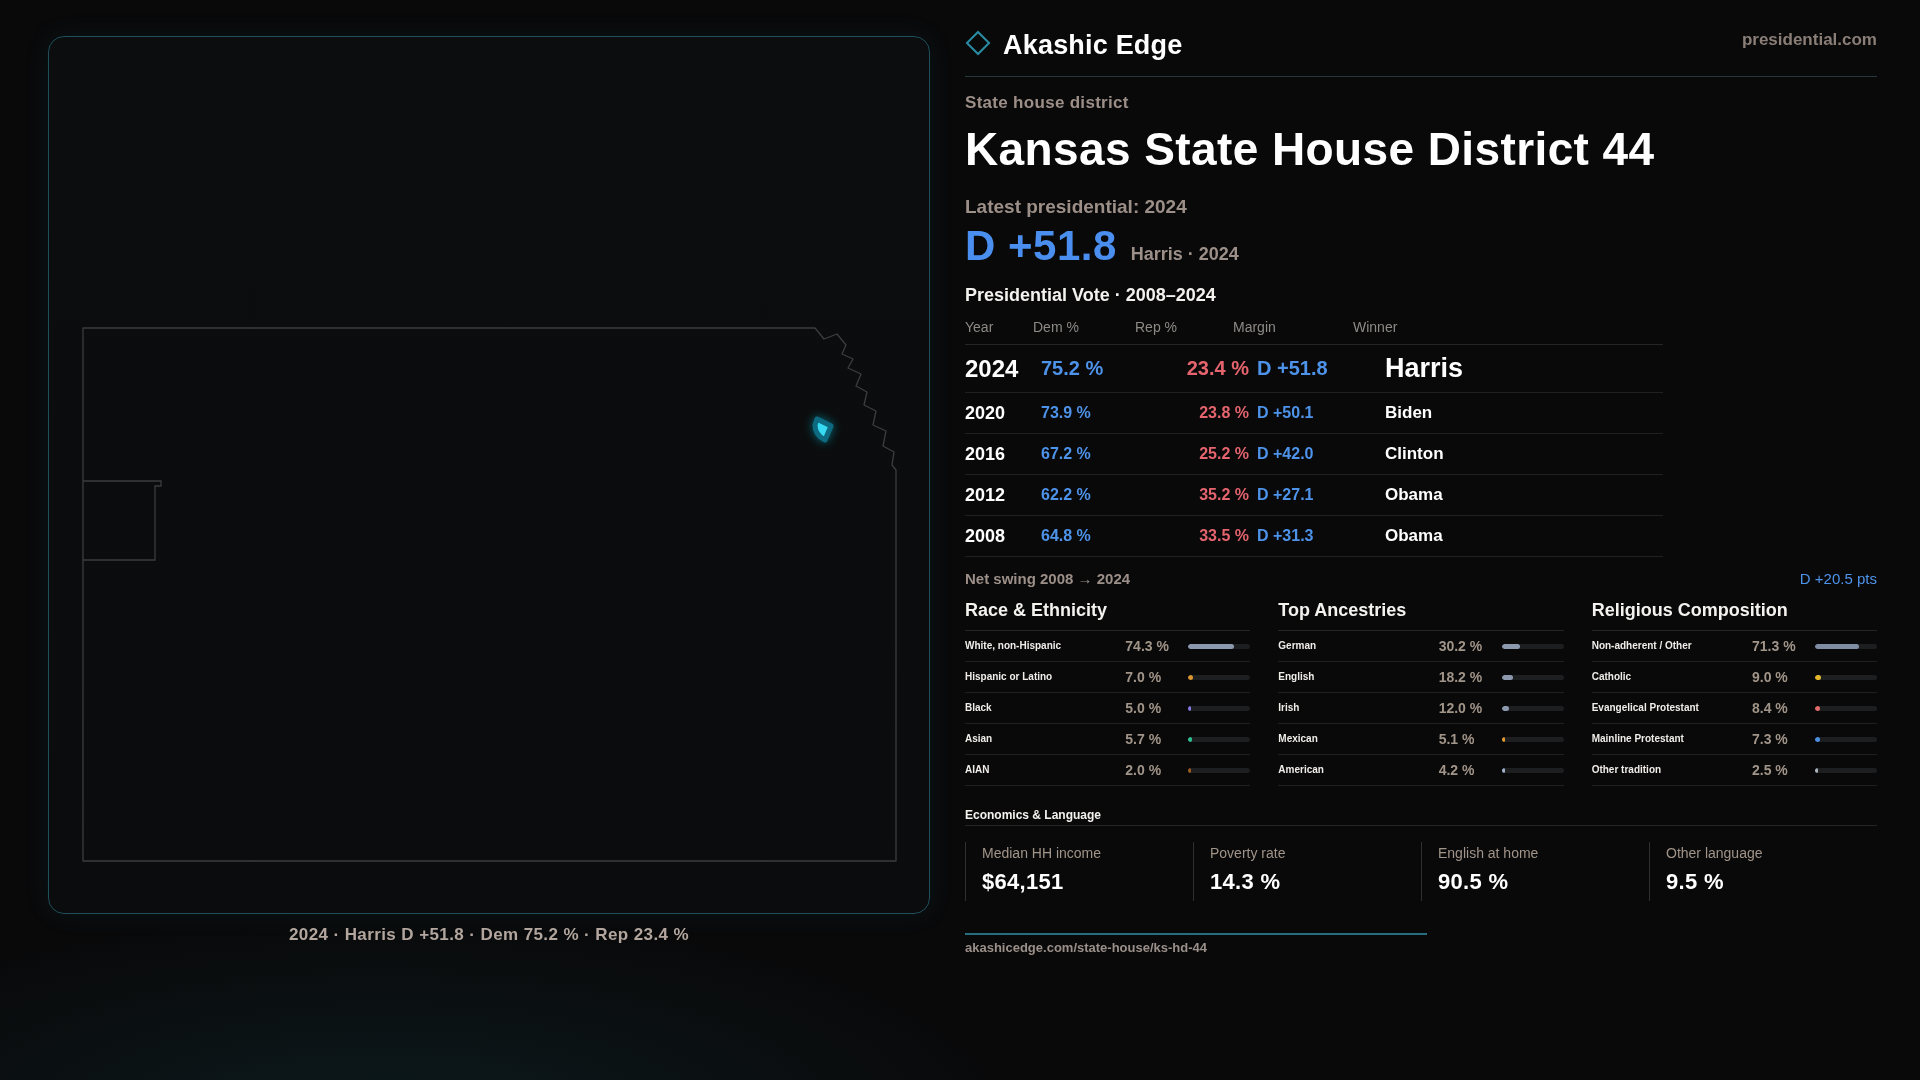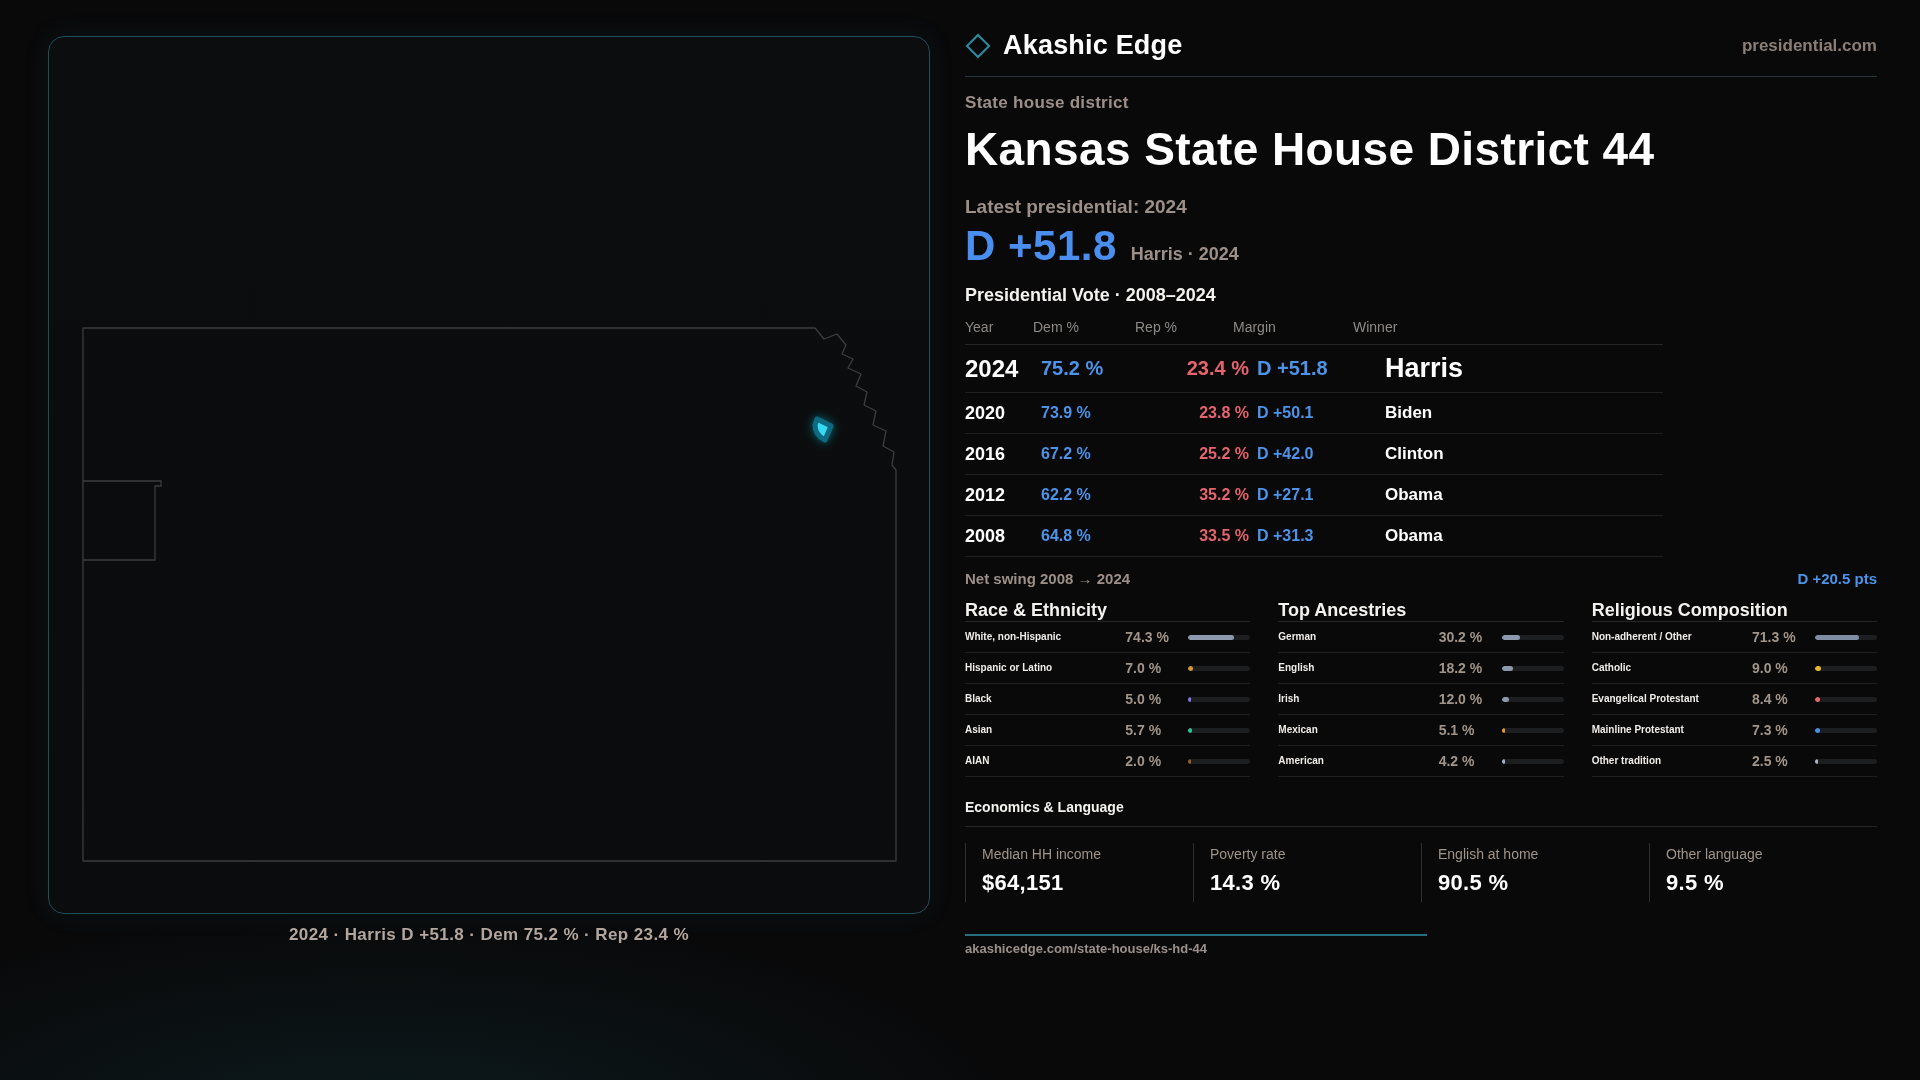--- a/index.html
+++ b/index.html
@@ -12,21 +12,21 @@
   
   .map-panel { position:absolute; left:48px; top:36px; width:882px; height:878px;
     border:1px solid #1e4f5a; border-radius:16px;
     background:linear-gradient(180deg,#0b0d0e,#0a0c0d);
     box-shadow:0 0 26px rgba(35,130,150,.10); }
   .map-panel svg { position:absolute; left:0; top:0; }
   .map-caption { position:absolute; left:48px; top:925px; width:882px; text-align:center;
     font-size:17px; font-weight:700; color:#b2a69e; letter-spacing:.4px; }
   
   .right { position:absolute; left:965px; top:30px; width:912px; }
-  .brand-row { display:flex; align-items:center; gap:12px; padding-bottom:15px; border-bottom:1px solid #27383f; }
+  .brand-row { display:flex; gap:12px; padding-bottom:15px; border-bottom:1px solid #27383f; }
   .brand-name { font-size:27px; font-weight:700; letter-spacing:.2px; color:#fff; }
   .brand-site { margin-left:auto; font-size:17px; font-weight:700; color:#8a7e77; }
   .eyebrow { margin-top:16px; font-size:17px; font-weight:700; color:#9c8f88; letter-spacing:.3px; }
   .title { margin-top:9px; font-size:46px; font-weight:700; letter-spacing:.4px; color:#fff; }
   .latest-label { margin-top:20px; font-size:19px; font-weight:700; color:#9c8f88; }
   .margin-row { margin-top:4px; display:flex; align-items:baseline; gap:14px; }
   .margin-big { font-size:42px; font-weight:700; color:#4a8ff0; letter-spacing:.5px; }
   .margin-sub { font-size:18px; font-weight:700; color:#9c8f88; }
   .table-title { margin-top:15px; font-size:18px; font-weight:700; color:#f4f2ef; }
   .vote-table { margin-top:13px; width:698px; }
@@ -36,30 +36,30 @@
     height:41px; border-bottom:1px solid #1e2022; font-weight:700; font-size:16px;gap:8px; }
   .vote-row .year { color:#fff; font-size:18px; }
   .vote-row .dem, .vote-row .margin { color:#4e93ea; }
   .vote-row .rep { color:#e5646e;text-align:right; }
   .vote-row .winner { color:#fff; font-size:17px; }
   .vote-row.featured { height:48px; font-size:20px; }
   .vote-row.featured .year { font-size:24px; }
   .vote-row.featured .winner { font-size:27px; }
   .netswing { display:flex; justify-content:space-between; align-items:center; padding:13px 0 11px; }
   .netswing-label { color:#9c8f88; font-weight:700; font-size:15px; }
-  .netswing-value { color:#4e93ea; font-weight:700; font-size:15px; }
+  .netswing-value { color:#4e93ea; font-weight:400; font-size:15px; }
   .demo-grid { display:grid; grid-template-columns:1fr 1fr 1fr; column-gap:28px; margin-top:2px; }
-  .demo-title { font-size:18px; font-weight:700; border-bottom:1px solid #232527; color:#f4f2ef; }
+  .demo-title { font-size:18px; font-weight:700; padding-bottom:9px; border-bottom:1px solid #232527; color:#f4f2ef; }
   .demo-row { display:grid; grid-template-columns:1fr 54px 62px; gap:9px; align-items:center;
     padding:7px 0; border-bottom:1px solid #1e2022; min-height:31px; }
   .demo-label { font-size:10px; font-weight:700; color:#f0ede9; line-height:1.2; }
   .demo-value { font-size:14px; color:#a19488; font-weight:600; white-space:nowrap; }
   .demo-bar { height:5px; background:#1c1e20; border-radius:3px; overflow:hidden; }
   .demo-bar-fill { display:block; height:100%; border-radius:3px; background:#8b98ae; }
-  .econ-title { margin-top:22px; font-size:14px; font-weight:700; padding-bottom:11px; border-bottom:1px solid #232527; color:#f4f2ef; }
+  .econ-title { margin-top:22px; font-size:12px; font-weight:700; padding-bottom:3px; border-bottom:1px solid #232527; color:#f4f2ef; }
   .econ-grid { display:grid; grid-template-columns:repeat(4,1fr); margin-top:16px; }
   .econ-stat { border-left:1px solid #2d2f32; padding:3px 0 6px 16px; }
   .econ-label { font-size:14px; color:#a19488; font-weight:400; }
   .econ-value { margin-top:8px; font-size:22px; font-weight:700; color:#fff; letter-spacing:.3px; }
   .footer { margin-top:32px; }
   .footer-line { width:462px; height:2px; background:#276e80; }
   .sources { margin-top:12px; font-size:13px; color:#766c66; font-weight:600; }
   .permalink { margin-top:5px; font-size:13px; color:#9b9089; font-weight:700; }
 </style>
 </head>

